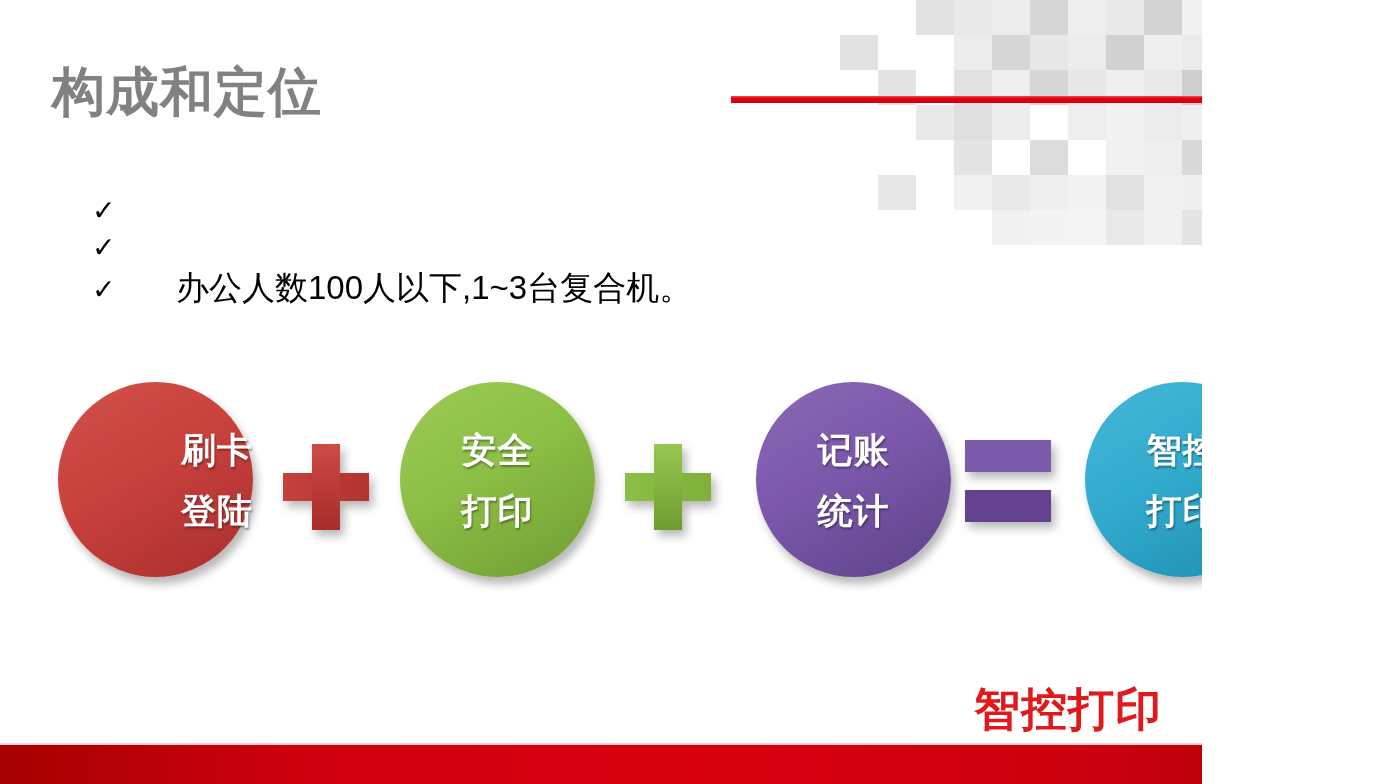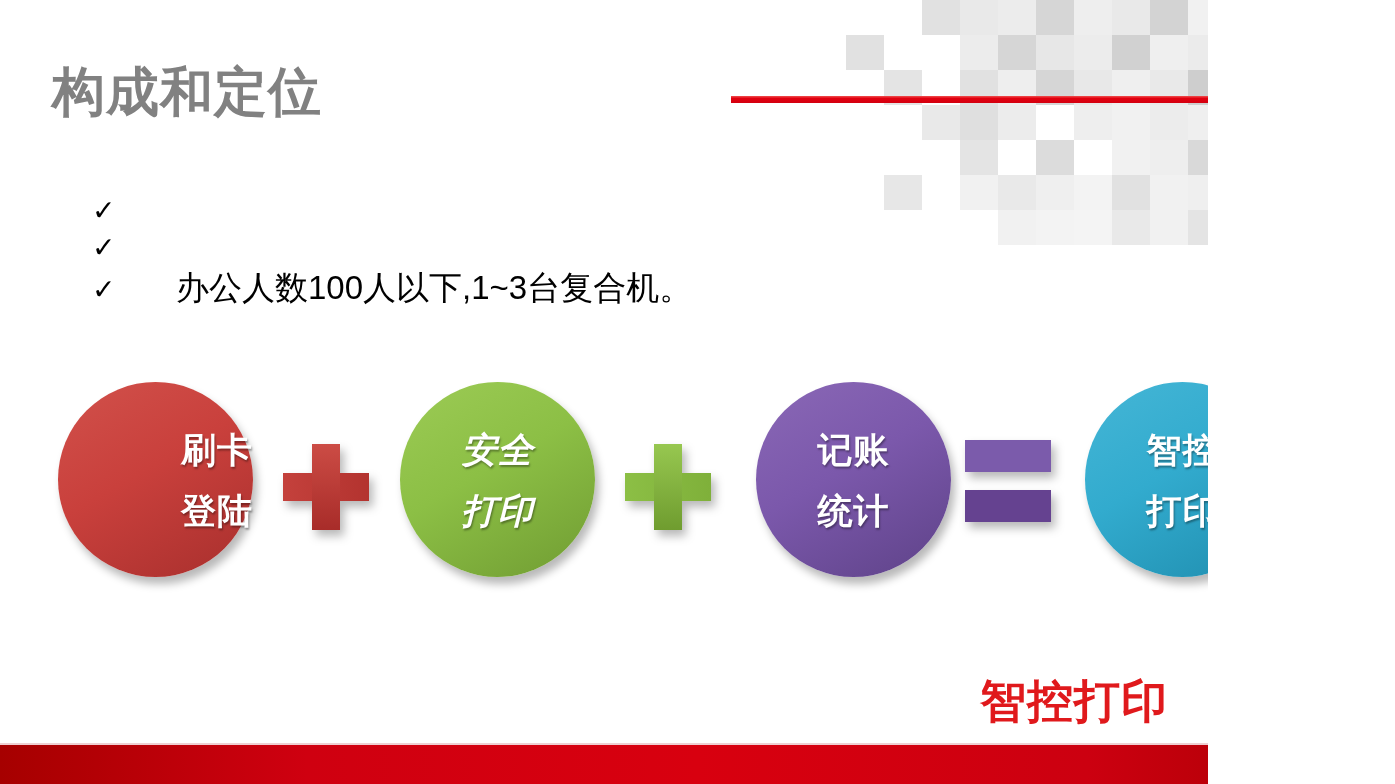--- a/index.html
+++ b/index.html
@@ -9,21 +9,20 @@
   }
   body {
     font-family: "Liberation Sans", "DejaVu Sans", sans-serif;
   }
   #slide {
     position: relative;
     width: 1202px;
     height: 784px;
     overflow: hidden;
     background: #ffffff;
-    padding-left: 6px;
   }
 
   
   #mosaic {
     position: absolute;
     top: 0;
     right: 0;
     width: 400px;
     height: 232px;
     pointer-events: none;
@@ -112,21 +111,20 @@
   .node-line.first { margin-bottom: 26px; }
 
   .node.red {
     left: 18px;
     background: linear-gradient(150deg,#d1514b 0%, #c9403c 45%, #a82f2d 100%);
     align-items: flex-end;
   }
   .node.green {
     left: 360px;
     background: linear-gradient(150deg,#9ccb55 0%, #8cbf45 45%, #709c32 100%);
-    font-style: italic;
   }
   .node.purple {
     left: 716px;
     background: linear-gradient(150deg,#8a68b6 0%, #7b58ab 45%, #5e4288 100%);
   }
   .node.blue {
     left: 1045px;
     background: linear-gradient(150deg,#45b6d6 0%, #32abce 45%, #1f8dae 100%);
   }
 
@@ -171,21 +169,21 @@
     width: 86px;
     height: 32px;
   }
   #op-equals .eq-bar.top { top: 0; background: #7b5bab; }
   #op-equals .eq-bar.bottom { top: 50px; background: #654290; }
 
   
   #logo {
     position: absolute;
     right: 40px;
-    bottom: 60px;
+    bottom: 52px;
     text-align: center;
     color: #e0191c;
   }
   #logo-cn {
     font-size: 46px;
     font-weight: bold;
     letter-spacing: 1px;
     line-height: 1.0;
   }
   #logo-en {

